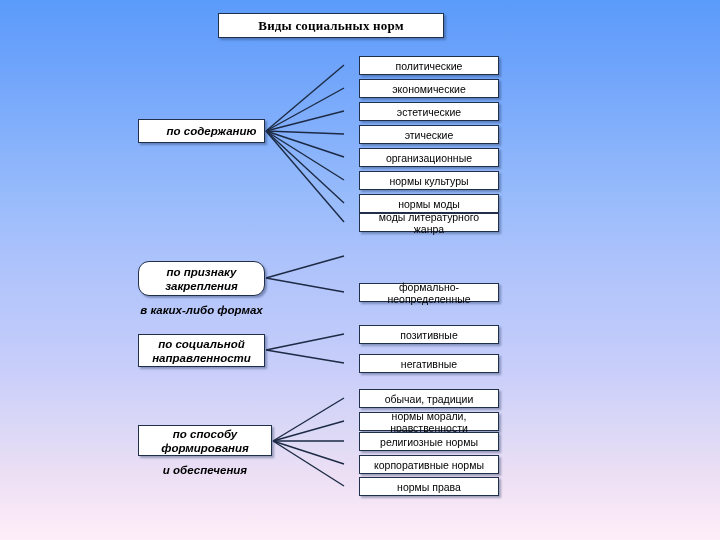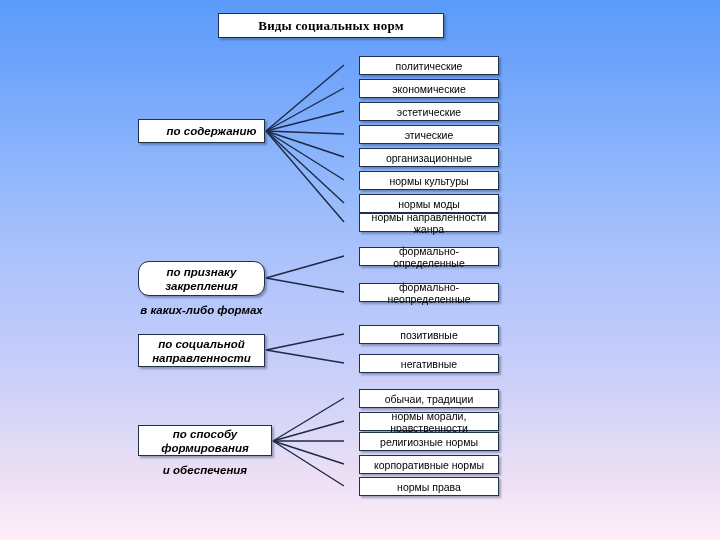--- a/index.html
+++ b/index.html
@@ -166,34 +166,31 @@
   <div class="box leaf-box" style="top:148px">
     <span>организационные</span>
   </div>
   <div class="box leaf-box" style="top:171px">
     <span>нормы культуры</span>
   </div>
   <div class="box leaf-box" style="top:194px">
     <span>нормы моды</span>
   </div>
   <div class="box leaf-box" style="top:213px">
-    <span>нормы направленности жанра</span>
+    <span>моды литературного жанра</span>
   </div>
 
   <div class="box cat-box cat-2">
     <div class="cat-inner">
       <div>по признаку</div>
       <div>закрепления</div>
     </div>
     <div class="overflow-line">в каких-либо формах</div>
   </div>
 
-  <div class="box leaf-box" style="top:247px">
-    <span>формально-определенные</span>
-  </div>
   <div class="box leaf-box" style="top:283px">
     <span>формально-неопределенные</span>
   </div>
 
   <div class="box cat-box cat-3">
     <div class="cat-inner">
       <div>по социальной</div>
       <div>направленности</div>
     </div>
   </div>

